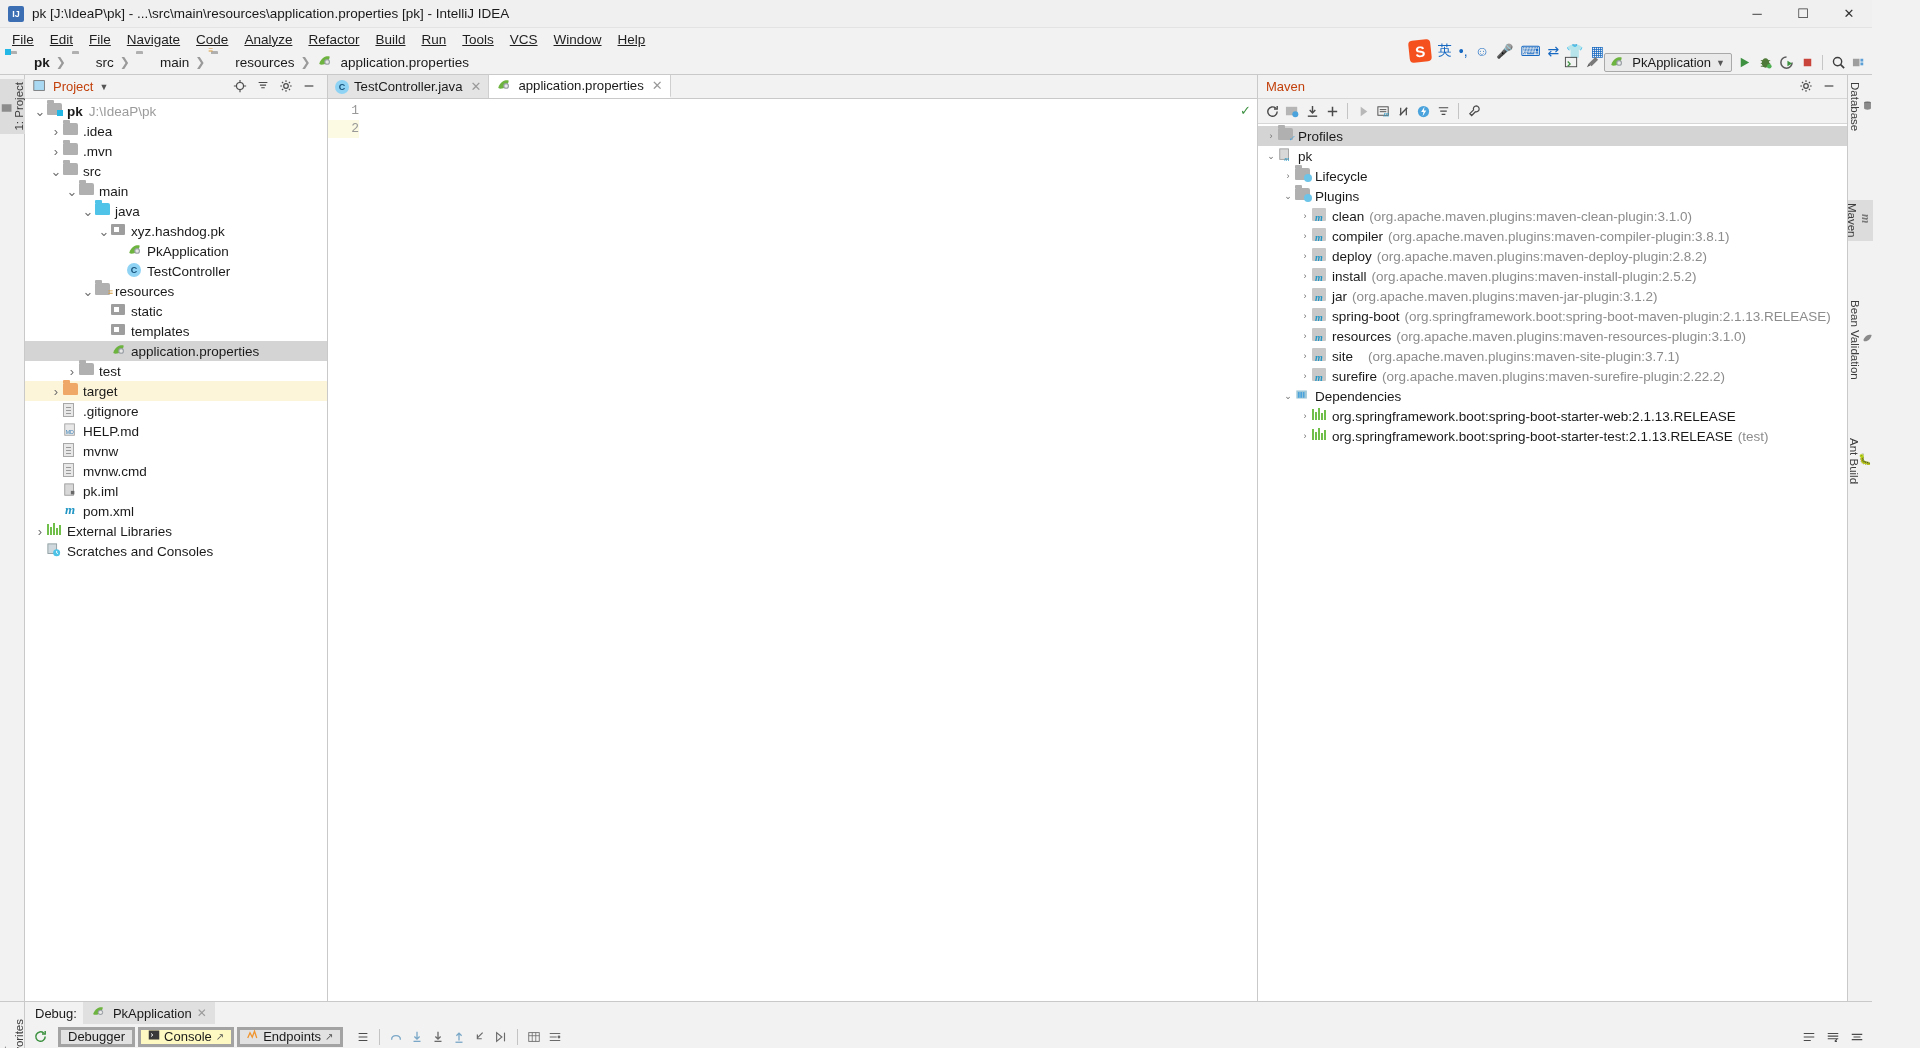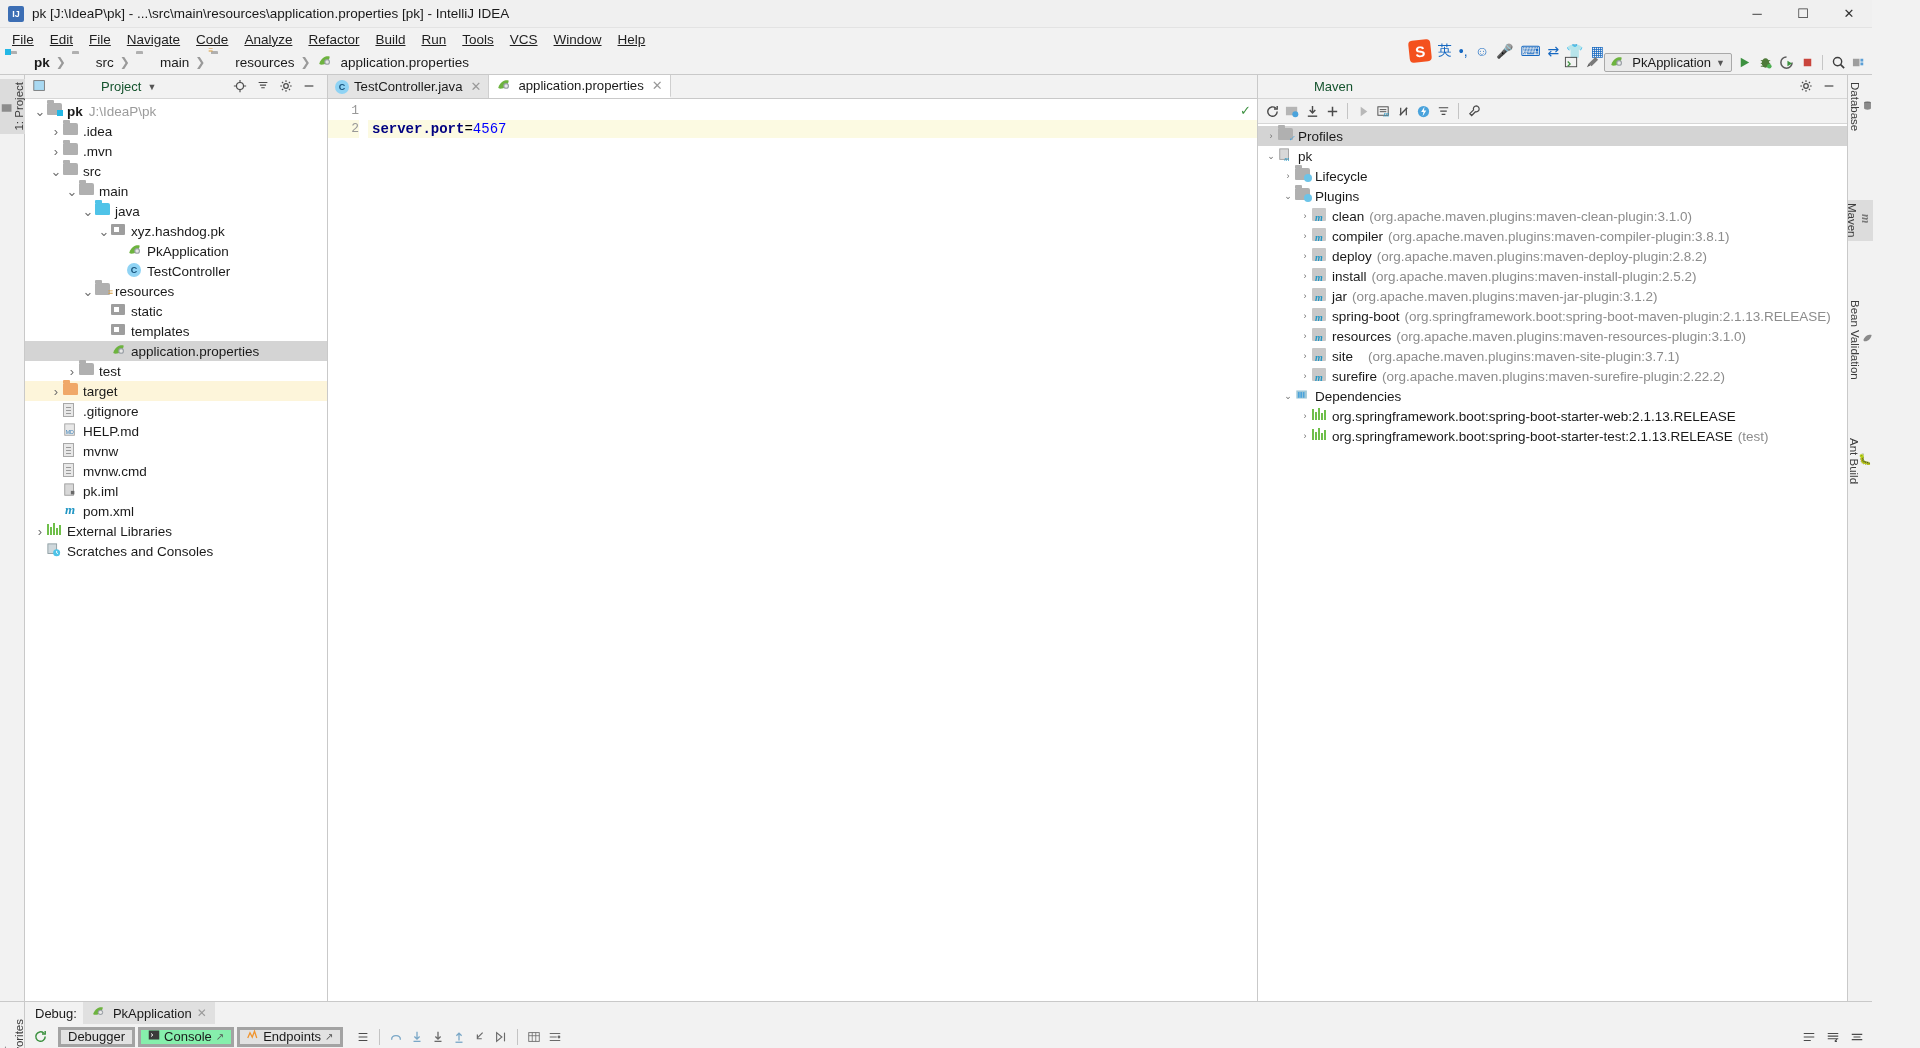--- a/index.html
+++ b/index.html
@@ -66,21 +66,21 @@
           white-space:nowrap; }
   .vtab.sel { background:#dcdcdc; }
   .vtab-lbl { writing-mode:vertical-rl; transform:rotate(180deg); padding:3px 0; }
   .vtab-lbl.rl { writing-mode:vertical-rl; transform:none; }
 
   
   .project-panel { width:303px; background:#fff; border-right:1px solid #c9c9c9;
                    display:flex; flex-direction:column; flex-shrink:0; }
   .panel-head { height:24px; background:#f2f2f2; display:flex; align-items:center;
                 padding:0 4px 0 8px; border-bottom:1px solid #d6d6d6; }
-  .panel-title { font-size:13px; color:#14532d;margin-left:48px; }
+  .panel-title { font-size:13px; color:#c2410c; }
   .panel-head .sp{flex:1;}
   .tree { flex:1; overflow:hidden; padding-top:2px; font-size:13.5px; }
   .trow { height:20px; display:flex; align-items:center; white-space:nowrap; cursor:default;}
   .trow.sel-grey { background:#d4d4d4; }
   .trow.sel-yellow { background:#fdf5da; }
   .arrow { width:14px; text-align:center; color:#6e6e6e; font-size:9px; flex-shrink:0;}
   .ic { width:17px; height:16px; flex-shrink:0; margin-right:3px; position:relative; }
   .tlabel { color:#1a1a1a; }
   .tlabel.b { font-weight:bold; }
   .tsub { color:#9b9b9b; margin-left:6px; }
@@ -122,21 +122,21 @@
   .debug-wrap { height:305px; background:#f2f2f2; display:flex; border-top:1px solid #c9c9c9;}
   .debug-leftstripe { width:25px; background:#f2f2f2; border-right:1px solid #c9c9c9; position:relative;}
   .debug-main { flex:1; display:flex; flex-direction:column; min-width:0;}
   .dbg-head { height:22px; background:#f2f2f2; display:flex; align-items:center; padding-left:10px;}
   .dbg-head .lab{ font-size:13px; margin-right:6px; }
   .dbg-tab { display:flex;align-items:center;gap:5px;height:22px;padding:0 8px;background:#e0e0e0;font-size:13px;}
   .dbg-subbar { height:25px; display:flex; align-items:center; gap:3px; padding-left:6px;
                 background:#f2f2f2; position:relative;}
   .stab { display:flex;align-items:center;gap:4px;height:20px;padding:0 7px;font-size:13px;
           background:#e2e2e2;border:3px solid #a3a3a3; }
-  .stab.on { background:#86efac;text-align:center; }
+  .stab.on { background:#fef9c3;text-align:center; }
   .dbg-rtools{ position:absolute;right:6px;display:flex;gap:6px;align-items:center;}
 
   
   .folder { width:15px;height:12px;background:#b0b0b0;border-radius:1px 2px 1px 1px; position:relative;}
   .folder:before{content:"";position:absolute;top:-3px;left:0;width:7px;height:3px;background:#b0b0b0;border-radius:1px 1px 0 0;}
   .folder.blue{background:#4fc3e8;} .folder.blue:before{background:#4fc3e8;}
   .folder.orange{background:#f0a868;} .folder.orange:before{background:#f0a868;}
   .folder.grey{background:#b0b0b0;}
   .dot-b{position:absolute;right:-1px;bottom:-1px;width:6px;height:6px;background:#23b7e5;}
   .pkgico{width:14px;height:11px;background:#9e9e9e;border-radius:1px;position:relative;}
@@ -534,21 +534,20 @@
           <span class="x">✕</span>
         </div>
       </div>
       <div class="editor-area">
         <div class="gutter">
           <div>1</div>
           <div class="hl">2</div>
         </div>
         <div class="code">
           <div class="cline">&nbsp;</div>
-          <div class="cline hl"><span class="k-key">server.port</span><span class="k-eq">=</span><span class="k-val">4567</span></div>
         </div>
         <div class="edit-check">✓</div>
       </div>
     </div>
 
     <div class="maven-panel">
       <div class="panel-head">
         <span class="panel-title">Maven</span>
         <span class="sp"></span>
         <span class="ic" style="margin-right:6px">

